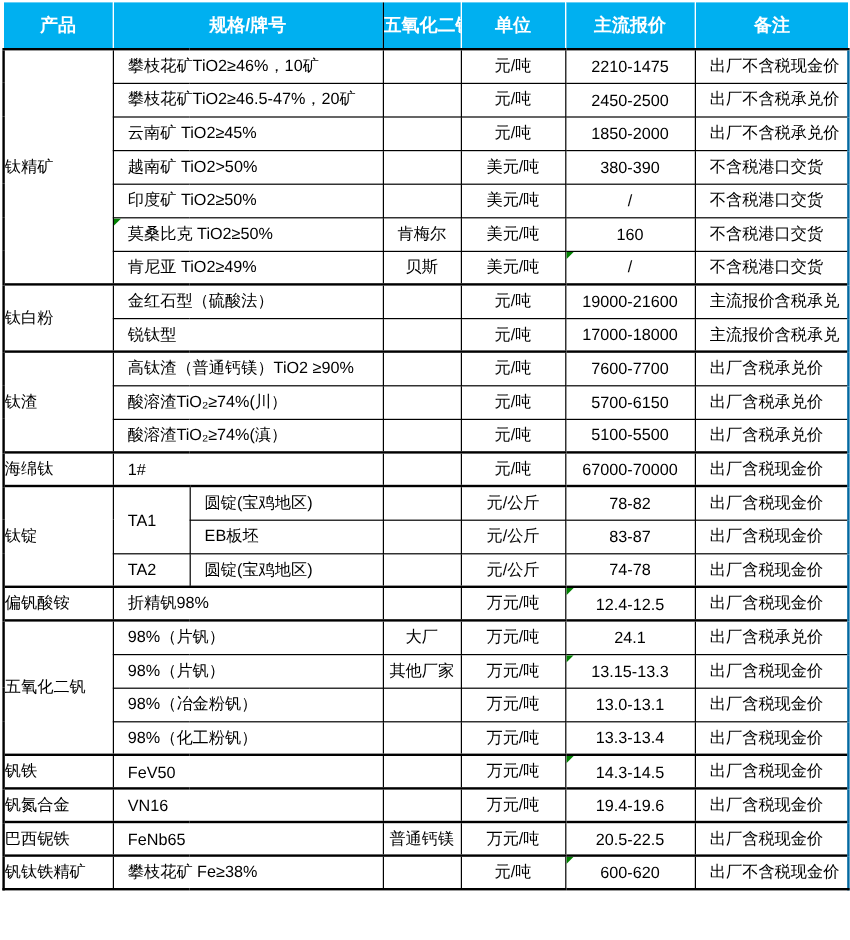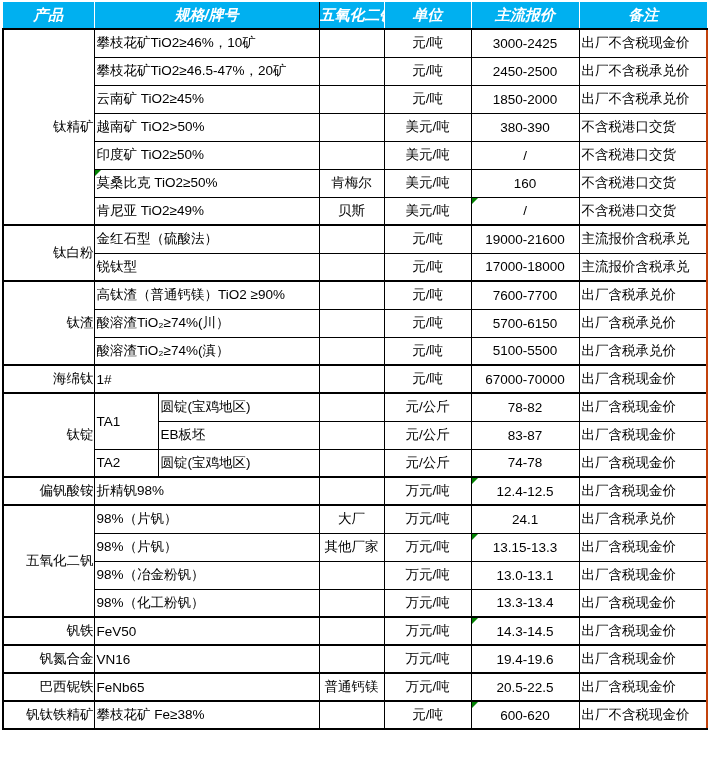--- a/index.html
+++ b/index.html
@@ -1,32 +1,32 @@
 <!DOCTYPE html>
 <html><head>
 <meta charset="utf-8">
 <style>
   html,body{margin:0;padding:0;background:#fff;}
   body{width:708px;height:783px;font-family:"Liberation Sans","DejaVu Sans",sans-serif;color:#000;}
   .sheet{position:absolute;left:2px;top:2px;}
   table{border-collapse:collapse;table-layout:fixed;width:704px;}
   th,td{overflow:hidden;white-space:nowrap;font-weight:normal;padding:0;}
   tr{height:28px;}
-  thead tr{height:27px;font-style:italic;}
+  thead tr{height:39px;}
   th{background:#00B0F0;color:#fff;font-weight:bold;font-size:15px;text-align:center;
      border:none;border-left:1px solid #fff;border-bottom:2px solid #000;}
   th:first-child{border-left:none;}
   th.th-dark-sep{border-left:1px solid #000;}
   td{border:1px solid #000;font-size:13.5px;position:relative;}
   tr.group-start td{border-top:2px solid #000;}
-  td.product-cell{border-left:2px solid #000;text-align:right;}
-  td.note-cell{border-right:2px solid #c2410c;}
+  td.product-cell{border-left:2px solid #000;text-align:left;}
+  td.note-cell{border-right:2px solid #0369a1;}
   tbody tr:last-child td{border-bottom:2px solid #000;margin-left:28px;}
   .c-center{text-align:center;}
-  .c-left{text-align:left;padding-left:2px;}
+  .c-left{text-align:left;padding-left:12px;}
   .flag{position:absolute;left:0;top:0;width:0;height:0;
         border-top:6px solid #008000;border-right:6px solid transparent;}
 </style>
 </head>
 <body>
 
 <div class="sheet">
   <table>
     <colgroup>
       <col style="width:91px">
@@ -46,21 +46,21 @@
           <th colspan="1"><span>主流报价</span></th>
           <th colspan="1"><span>备注</span></th>
         </tr>
     </thead>
     <tbody>
         <tr class="group-start">
           <td class="product-cell c-center" rowspan="7">钛精矿</td>
           <td class="c-left" colspan="2">攀枝花矿TiO2≥46%，10矿</td>
           <td class="c-center"></td>
           <td class="c-center">元/吨</td>
-          <td class="c-center">3000-2425</td>
+          <td class="c-center">2210-1475</td>
           <td class="c-left note-cell">出厂不含税现金价</td>
         </tr>
         <tr>
           <td class="c-left" colspan="2">攀枝花矿TiO2≥46.5-47%，20矿</td>
           <td class="c-center"></td>
           <td class="c-center">元/吨</td>
           <td class="c-center">2450-2500</td>
           <td class="c-left note-cell">出厂不含税承兑价</td>
         </tr>
         <tr>

